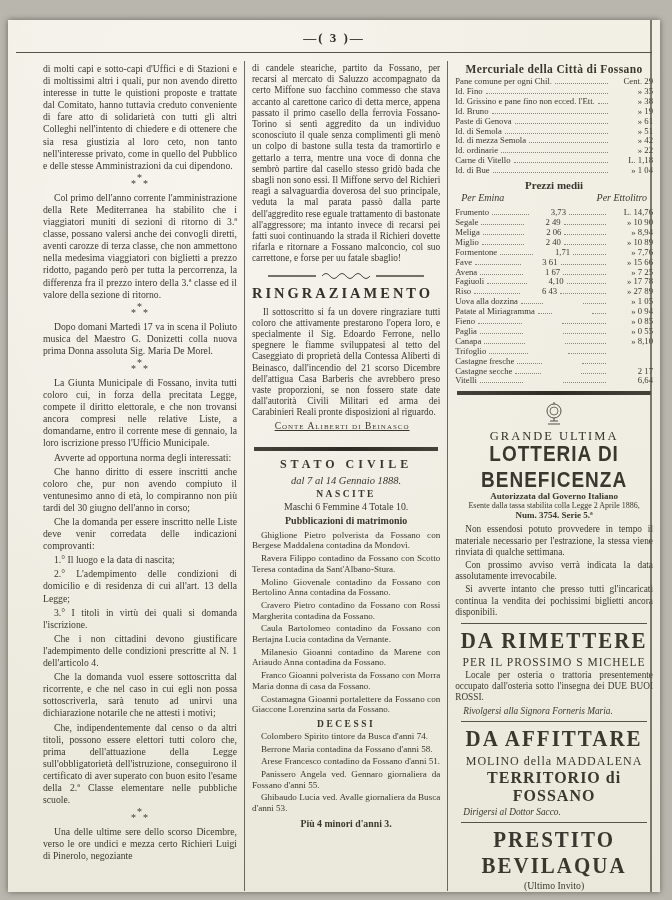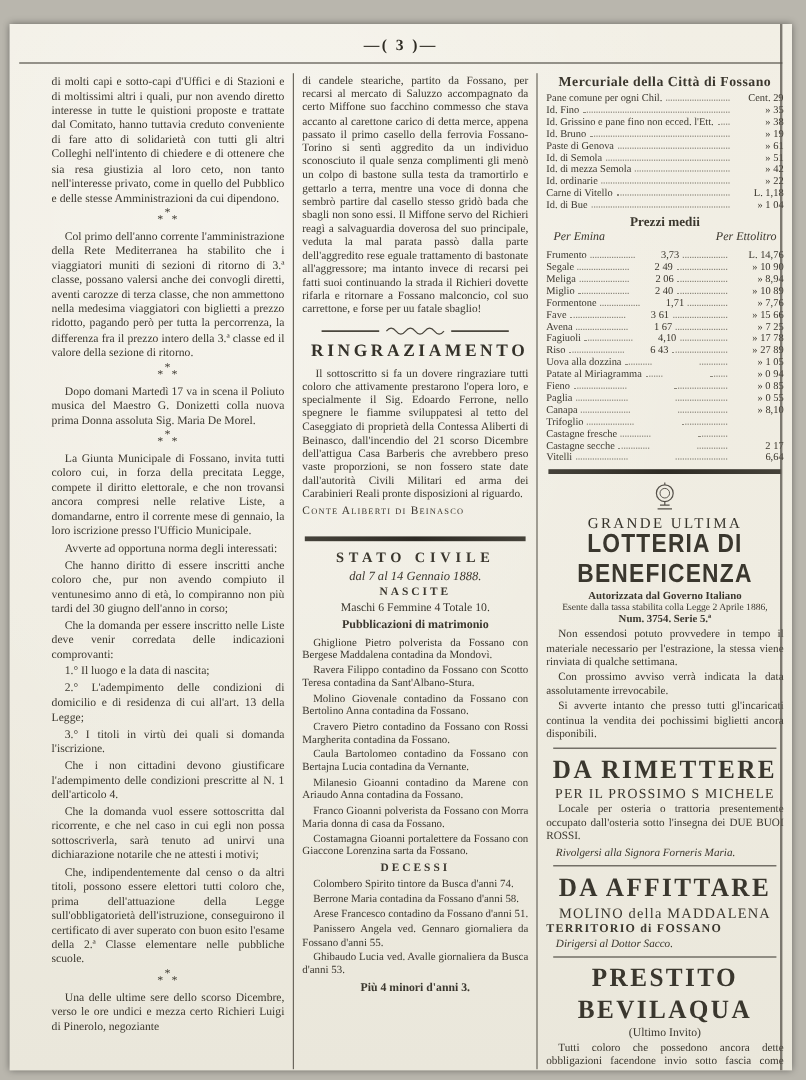--- a/index.html
+++ b/index.html
@@ -47,26 +47,27 @@
   .asterism::before{
     content:"*\A*\2002*";white-space:pre;font-size:10px;letter-spacing:1px;color:#3b372e;
     display:inline-block;line-height:6px;
   }
 
   
   .scroll-divider{display:flex;align-items:center;justify-content:center;margin:6px 0 4px 0;height:10px;}
   .scroll-divider svg{display:block;}
 
   .ring-title{
-    text-align:right;font-size:14.5px;font-weight:bold;letter-spacing:3px;
+    text-align:left;font-size:14.5px;font-weight:bold;letter-spacing:3px;
     margin:2px 0 5px 0;color:#35322a;
   }
   .signature{
-    text-align:left;font-size:9.5px;font-variant:small-caps;letter-spacing:1px;
+    text-align:center;font-size:9.5px;font-variant:small-caps;letter-spacing:1px;
     margin:2px 8px 16px 0;
+    text-decoration:underline;
   }
   .thick-rule{height:4px;background:linear-gradient(90deg,#45423a,#2e2b24,#45423a);margin:5px 2px 6px 2px;}
   .thin-rule{height:1px;background:#55524a;margin:5px 6px 5px 6px;}
 
   
   .sc-title{text-align:center;font-weight:bold;font-size:12px;letter-spacing:4px;margin:2px 0 3px 0;}
   .sc-date{text-align:center;font-style:italic;font-size:10.5px;margin:0 0 3px 0;}
   .sc-sub{text-align:center;font-weight:bold;font-size:9.5px;letter-spacing:2.5px;margin:0 0 2px 0;}
   .sc-line{text-align:center;font-size:9.8px;margin:0 0 3px 0;}
   .sc-matr{text-align:center;font-weight:bold;font-size:10px;margin:0 0 4px 0;}
@@ -97,21 +98,21 @@
   .lot-sub1{text-align:center;font-weight:bold;font-size:9px;margin:0;}
   .lot-sub2{text-align:center;font-size:8px;margin:0;}
   .lot-sub3{text-align:center;font-weight:bold;font-size:9px;margin:0 0 4px 0;}
 
   .ad-title{
     text-align:center;font-size:21px;font-weight:bold;letter-spacing:2px;
     margin:2px 0 2px 0;color:#3a372e;transform:scaleY(1.05);
   }
   .ad-sub{text-align:center;font-size:11.5px;letter-spacing:1px;margin:0 0 2px 0;}
   .ad-line1{text-align:center;font-size:12px;letter-spacing:1px;margin:2px 0 0 0;}
-  .ad-line2{text-align:left;font-weight:bold;font-size:10px;letter-spacing:1px;margin:0 0 2px 0;}
+  .ad-line2{text-align:center;font-weight:bold;font-size:16px;letter-spacing:1px;margin:0 0 2px 0;}
   .contact{font-style:italic;font-size:9.3px;margin:1px 0 3px 0;text-indent:8px;}
   .prest-sub{text-align:center;font-size:9.8px;margin:0 0 3px 0;}
 </style>
 </head>
 <body>
 
 <div class="page">
   <div class="page-number">—( 3 )—</div>
   <div class="header-rule"></div>
 

